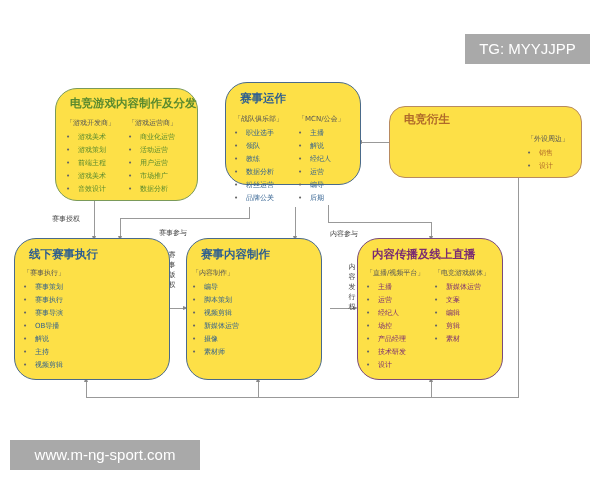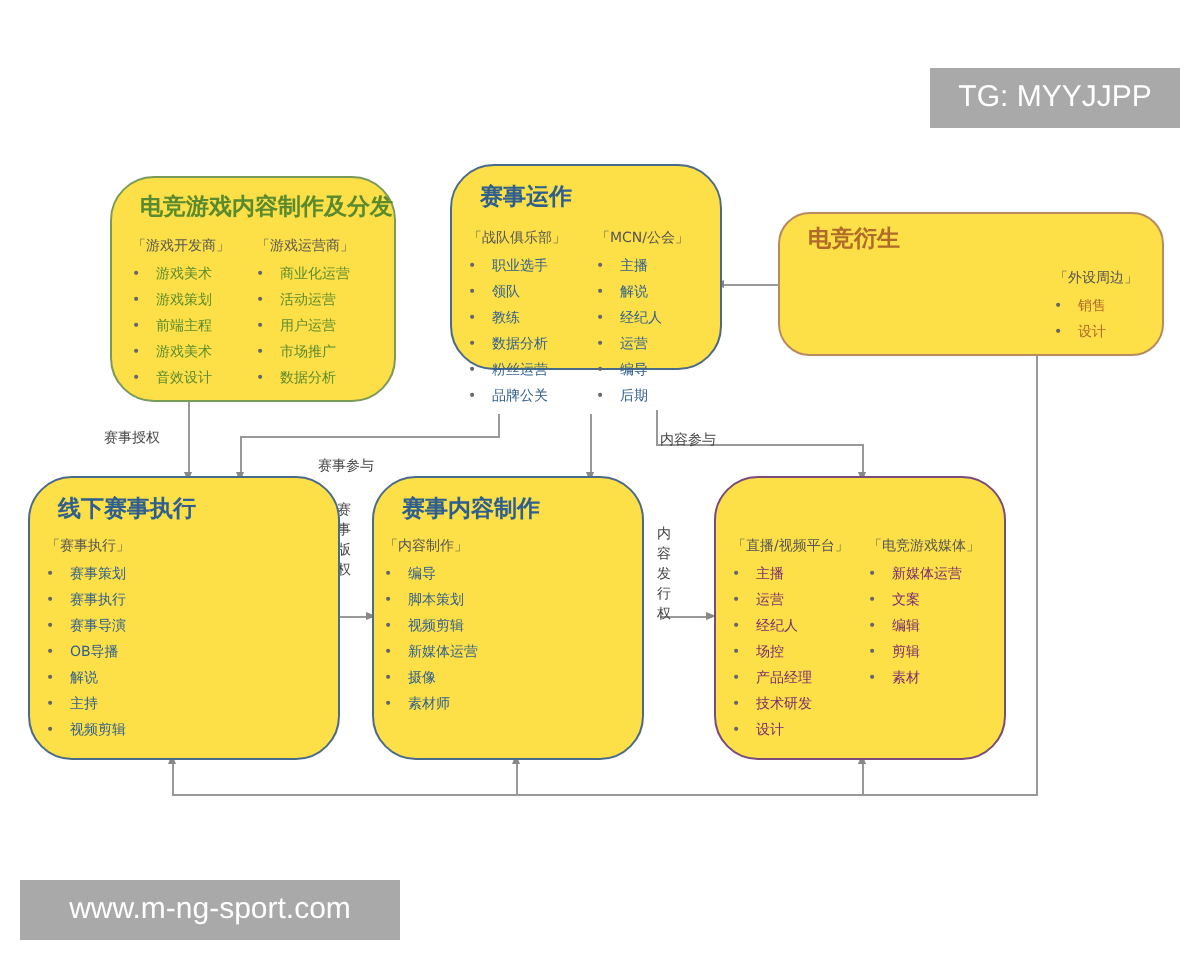--- a/index.html
+++ b/index.html
@@ -35,42 +35,42 @@
 <div class="arrow-down" style="left:118px; top:236px;"></div>
 <div class="label" style="left:159px; top:228px;">赛事参与</div>
 
 <div class="line" style="left:295px; top:207px; width:1px; height:30px;"></div>
 <div class="arrow-down" style="left:293px; top:236px;"></div>
 
 <div class="line" style="left:328px; top:205px; width:1px; height:17px;"></div>
 <div class="line" style="left:328px; top:222px; width:104px; height:1px;"></div>
 <div class="line" style="left:431px; top:222px; width:1px; height:15px;"></div>
 <div class="arrow-down" style="left:429px; top:236px;"></div>
-<div class="label" style="left:330px; top:215px;">内容参与</div>
+<div class="label" style="left:330px; top:229px;">内容参与</div>
 
 <div class="line" style="left:361px; top:142px; width:28px; height:1px;"></div>
 <div class="arrow-left" style="left:357px; top:140px;"></div>
 
 <div class="line" style="left:518px; top:178px; width:1px; height:219px;"></div>
 
 <div class="line" style="left:86px; top:397px; width:433px; height:1px;"></div>
 <div class="line" style="left:86px; top:380px; width:1px; height:17px;"></div>
 <div class="arrow-up" style="left:84px; top:377px;"></div>
 <div class="line" style="left:258px; top:380px; width:1px; height:17px;"></div>
 <div class="arrow-up" style="left:256px; top:377px;"></div>
 <div class="line" style="left:431px; top:380px; width:1px; height:17px;"></div>
 <div class="arrow-up" style="left:429px; top:377px;"></div>
 
 <div class="line" style="left:170px; top:308px; width:16px; height:1px;"></div>
 <div class="arrow-right" style="left:183px; top:306px;"></div>
 <div class="vlabel" style="left:168px; top:250px;">赛事版权</div>
 
 <div class="line" style="left:330px; top:308px; width:26px; height:1px;"></div>
 <div class="arrow-right" style="left:353px; top:306px;"></div>
-<div class="vlabel" style="left:328px; top:262px;">内容发行权</div>
+<div class="vlabel" style="left:348px; top:262px;">内容发行权</div>
 
 <div class="box" style="left:55px; top:88px; width:143px; height:113px; border-color:#7a9a5a;">
   <div class="title" style="color:#5a8a2e; top:7px;">电竞游戏内容制作及分发</div>
   <div class="col" style="left:10px; top:28px; color:#5a8a2e;">
     <div class="head">「游戏开发商」</div>
     <div class="item">游戏美术</div>
     <div class="item">游戏策划</div>
     <div class="item">前端主程</div>
     <div class="item">游戏美术</div>
     <div class="item">音效设计</div>
@@ -137,20 +137,21 @@
     <div class="item">编导</div>
     <div class="item">脚本策划</div>
     <div class="item">视频剪辑</div>
     <div class="item">新媒体运营</div>
     <div class="item">摄像</div>
     <div class="item">素材师</div>
   </div>
 </div>
 
 <div class="box" style="left:357px; top:238px; width:146px; height:142px; border-color:#7a4a7a;">
+  <div class="title" style="color:#7a2a72;">内容传播及线上直播</div>
   <div class="col" style="left:8px; top:28px; color:#7a2a72;">
     <div class="head">「直播/视频平台」</div>
     <div class="item">主播</div>
     <div class="item">运营</div>
     <div class="item">经纪人</div>
     <div class="item">场控</div>
     <div class="item">产品经理</div>
     <div class="item">技术研发</div>
     <div class="item">设计</div>
   </div>

